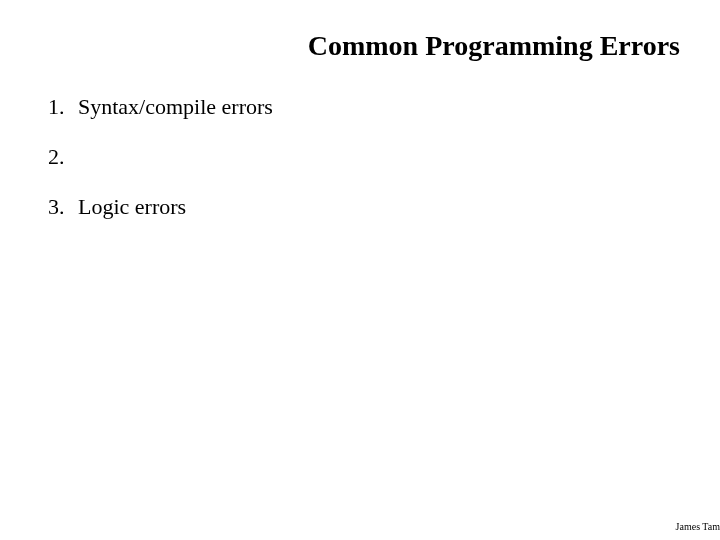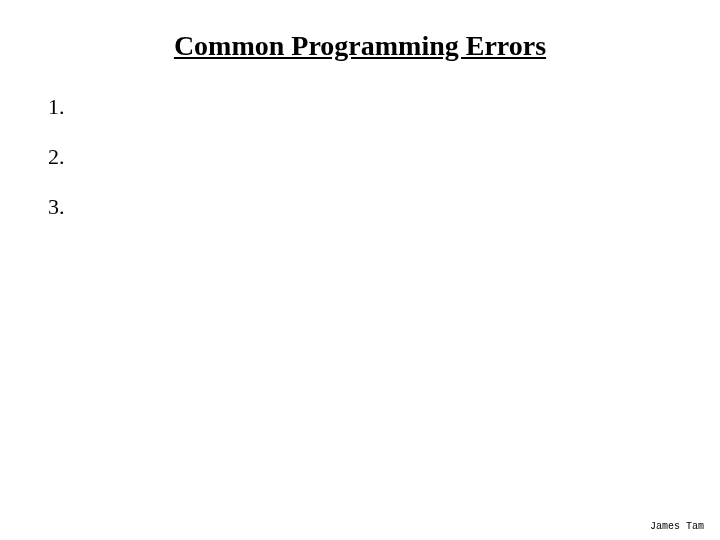--- a/index.html
+++ b/index.html
@@ -12,56 +12,57 @@
       position: relative;
       overflow: hidden;
     }
     .slide {
       width: 100%;
       height: 100%;
       padding: 30px 40px 20px 40px;
       position: relative;
     }
     .title {
-      text-align: center;
+      text-align: right;
       font-size: 28px;
       font-weight: bold;
-      text-decoration: underline;
       margin-bottom: 32px;
     }
     .list {
       list-style: none;
       padding-left: 8px;
     }
     .list-item {
       font-size: 22px;
       margin-bottom: 24px;
       display: flex;
     }
     .list-number {
       min-width: 30px;
     }
     .footer {
       position: absolute;
       bottom: 8px;
-      right: 16px;
+      right: 0;
       font-size: 10px;
-      font-family: Liberation Mono, monospace;
+      font-family: Liberation Serif, serif;
     }
   </style>
 </head>
 <body>
 
 <div class="slide">
   <h1 class="title">Common Programming Errors</h1>
   <ol class="list">
     <li class="list-item">
       <span class="list-number">1.</span>
+      <span>Syntax/compile errors</span>
     </li>
     <li class="list-item">
       <span class="list-number">2.</span>
     </li>
     <li class="list-item">
       <span class="list-number">3.</span>
+      <span>Logic errors</span>
     </li>
   </ol>
   <div class="footer">James Tam</div>
 </div>
 
 </body></html>

